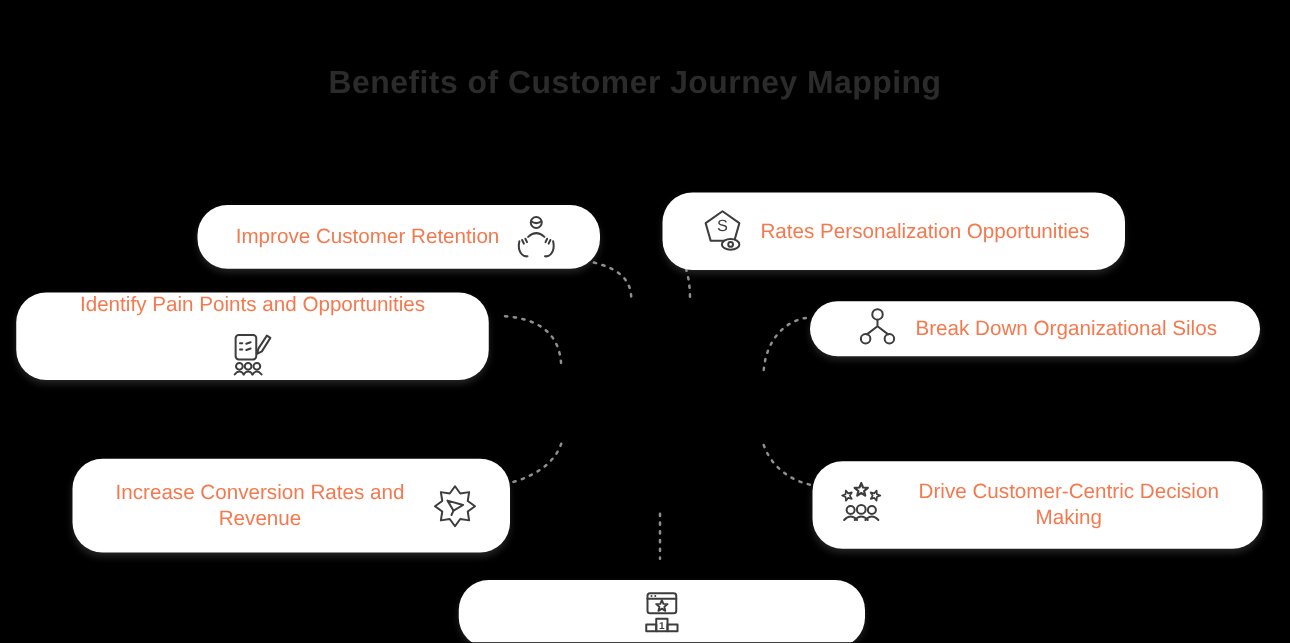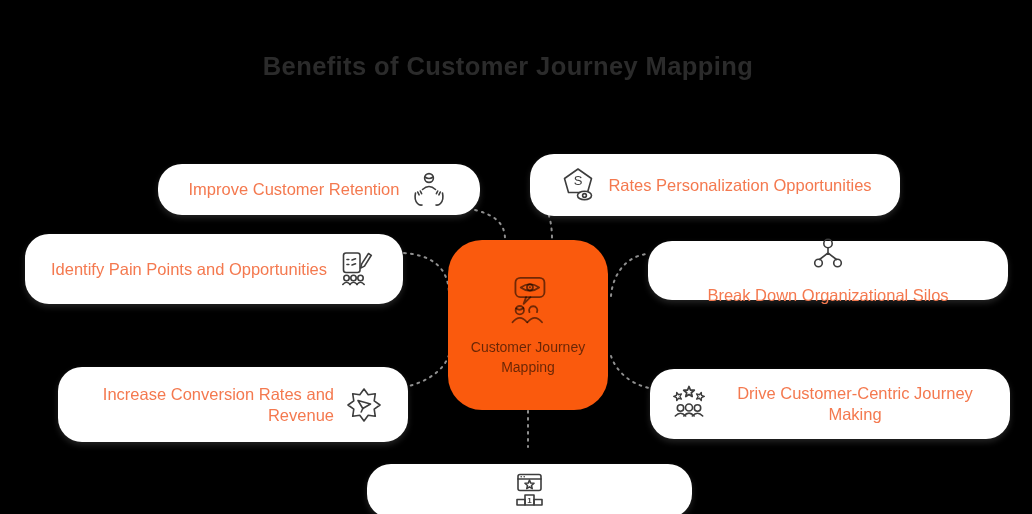--- a/index.html
+++ b/index.html
@@ -24,26 +24,26 @@
     color:#f4794f;font-size:16.5px;line-height:1.25;text-align:center;white-space:nowrap;
   }
   .card .label.wrap{white-space:normal;}
   .card svg{flex:0 0 auto;}
   .icon{stroke:#3d3d3d;fill:none;stroke-width:1.6;stroke-linecap:round;stroke-linejoin:round;}
   .icon text{stroke:none;fill:#3d3d3d;font-family:"Liberation Sans",sans-serif;}
   .icon .fill{fill:#3d3d3d;stroke:none;}
   .icon .whitefill{fill:#ffffff;}
   #b1{left:158px;top:148px;width:322px;height:51px;}
   #b2{left:530px;top:138px;width:370px;height:62px;}
-  #b3{left:25px; top:218px;width:378px;height:70px;}
-  #b4{left:648px;top:225px;width:360px;height:59px;flex-direction:column;}
+  #b3{left:13px; top:218px;width:378px;height:70px;flex-direction:column;}
+  #b4{left:648px;top:225px;width:360px;height:44px;}
   #b5{left:58px; top:351px;width:350px;height:75px;}
   #b6{left:650px;top:353px;width:360px;height:70px;}
   #b7{left:367px;top:448px;width:325px;height:54px;}
-  #b5 .label{max-width:252px;text-align:right;}
+  #b5 .label{max-width:252px;}
   #b6 .label{max-width:272px;}
   #center-node{
     position:absolute;left:448px;top:240px;width:160px;height:170px;
     background:#fa5a0d;border-radius:34px;
     display:flex;flex-direction:column;align-items:center;justify-content:center;gap:8px;
   }
   #center-node .ic{stroke:rgba(0,0,0,0.55);fill:none;stroke-width:1.9;stroke-linecap:round;stroke-linejoin:round;}
   #center-node .ic .fill{fill:rgba(0,0,0,0.55);stroke:none;}
   #center-label{
     width:140px;text-align:center;color:rgba(0,0,0,0.58);
@@ -140,48 +140,33 @@
       <g transform="translate(31 12.5) scale(0.85) rotate(18)">
           <path d="M0 -5 L1.3 -1.8 L4.8 -1.6 L2.1 0.7 L2.9 4.1 L0 2.2 L-2.9 4.1 L-2.1 0.7 L-4.8 -1.6 L-1.3 -1.8 Z"></path>
         </g>
       <circle cx="11.5" cy="24" r="3.2"></circle>
         <circle cx="20" cy="23.5" r="3.5"></circle>
         <circle cx="28.5" cy="24" r="3.2"></circle>
       <path d="M6.3 32 q5.2 -5.5 10.4 0"></path>
         <path d="M14.8 32 q5.2 -5.8 10.4 0"></path>
         <path d="M23.3 32 q5.2 -5.5 10.4 0"></path>
     </svg>
-    <span class="label wrap">Drive Customer-Centric Journey Making</span>
+    <span class="label wrap">Drive Customer-Centric Decision Making</span>
   </div>
 
   <div class="card" id="b7">
     <svg class="icon" width="40" height="40" viewBox="0 0 40 40">
       <rect x="8" y="3.5" width="23" height="16" rx="2"></rect>
       <path d="M8 8 h23"></path>
       <circle class="fill" cx="11.2" cy="5.8" r="0.8"></circle>
         <circle class="fill" cx="14.2" cy="5.8" r="0.8"></circle>
       <g transform="translate(19.5 13.8) scale(0.95)">
           <path d="M0 -5 L1.3 -1.8 L4.8 -1.6 L2.1 0.7 L2.9 4.1 L0 2.2 L-2.9 4.1 L-2.1 0.7 L-4.8 -1.6 L-1.3 -1.8 Z"></path>
         </g>
       <rect x="15" y="24" width="9" height="10"></rect>
       <text x="19.5" y="32" font-size="8" font-weight="bold" text-anchor="middle">1</text>
       <rect x="7" y="28.5" width="8" height="5.5"></rect>
       <rect x="24" y="28.5" width="8" height="5.5"></rect>
     </svg>
   </div>
 
-  <div id="center-node">
-    <svg class="ic" width="58" height="58" viewBox="0 0 60 60">
-      <rect x="17" y="6" width="30" height="20" rx="5"></rect>
-      <path d="M22.5 16 Q32 9 41.5 16 Q32 23 22.5 16 Z"></path>
-      <circle cx="32" cy="15.9" r="3.1"></circle>
-      <circle class="fill" cx="32" cy="15.9" r="1.1"></circle>
-      <path d="M28 26 L25.5 33 L32.5 26"></path>
-      <circle cx="21.5" cy="39.5" r="4.3"></circle>
-      <path d="M17.8 37.6 Q21.3 40.6 25.2 37.3"></path>
-      <path d="M14 52 q7.5 -9 15 0"></path>
-      <path d="M31.5 41.5 a4.3 4.3 0 1 1 7.8 0"></path>
-      <path d="M29.5 52 q7.5 -9 15 0"></path>
-    </svg>
-    <div id="center-label">Customer Journey Mapping</div>
-  </div>
 
 </div>
 
 </body></html>

